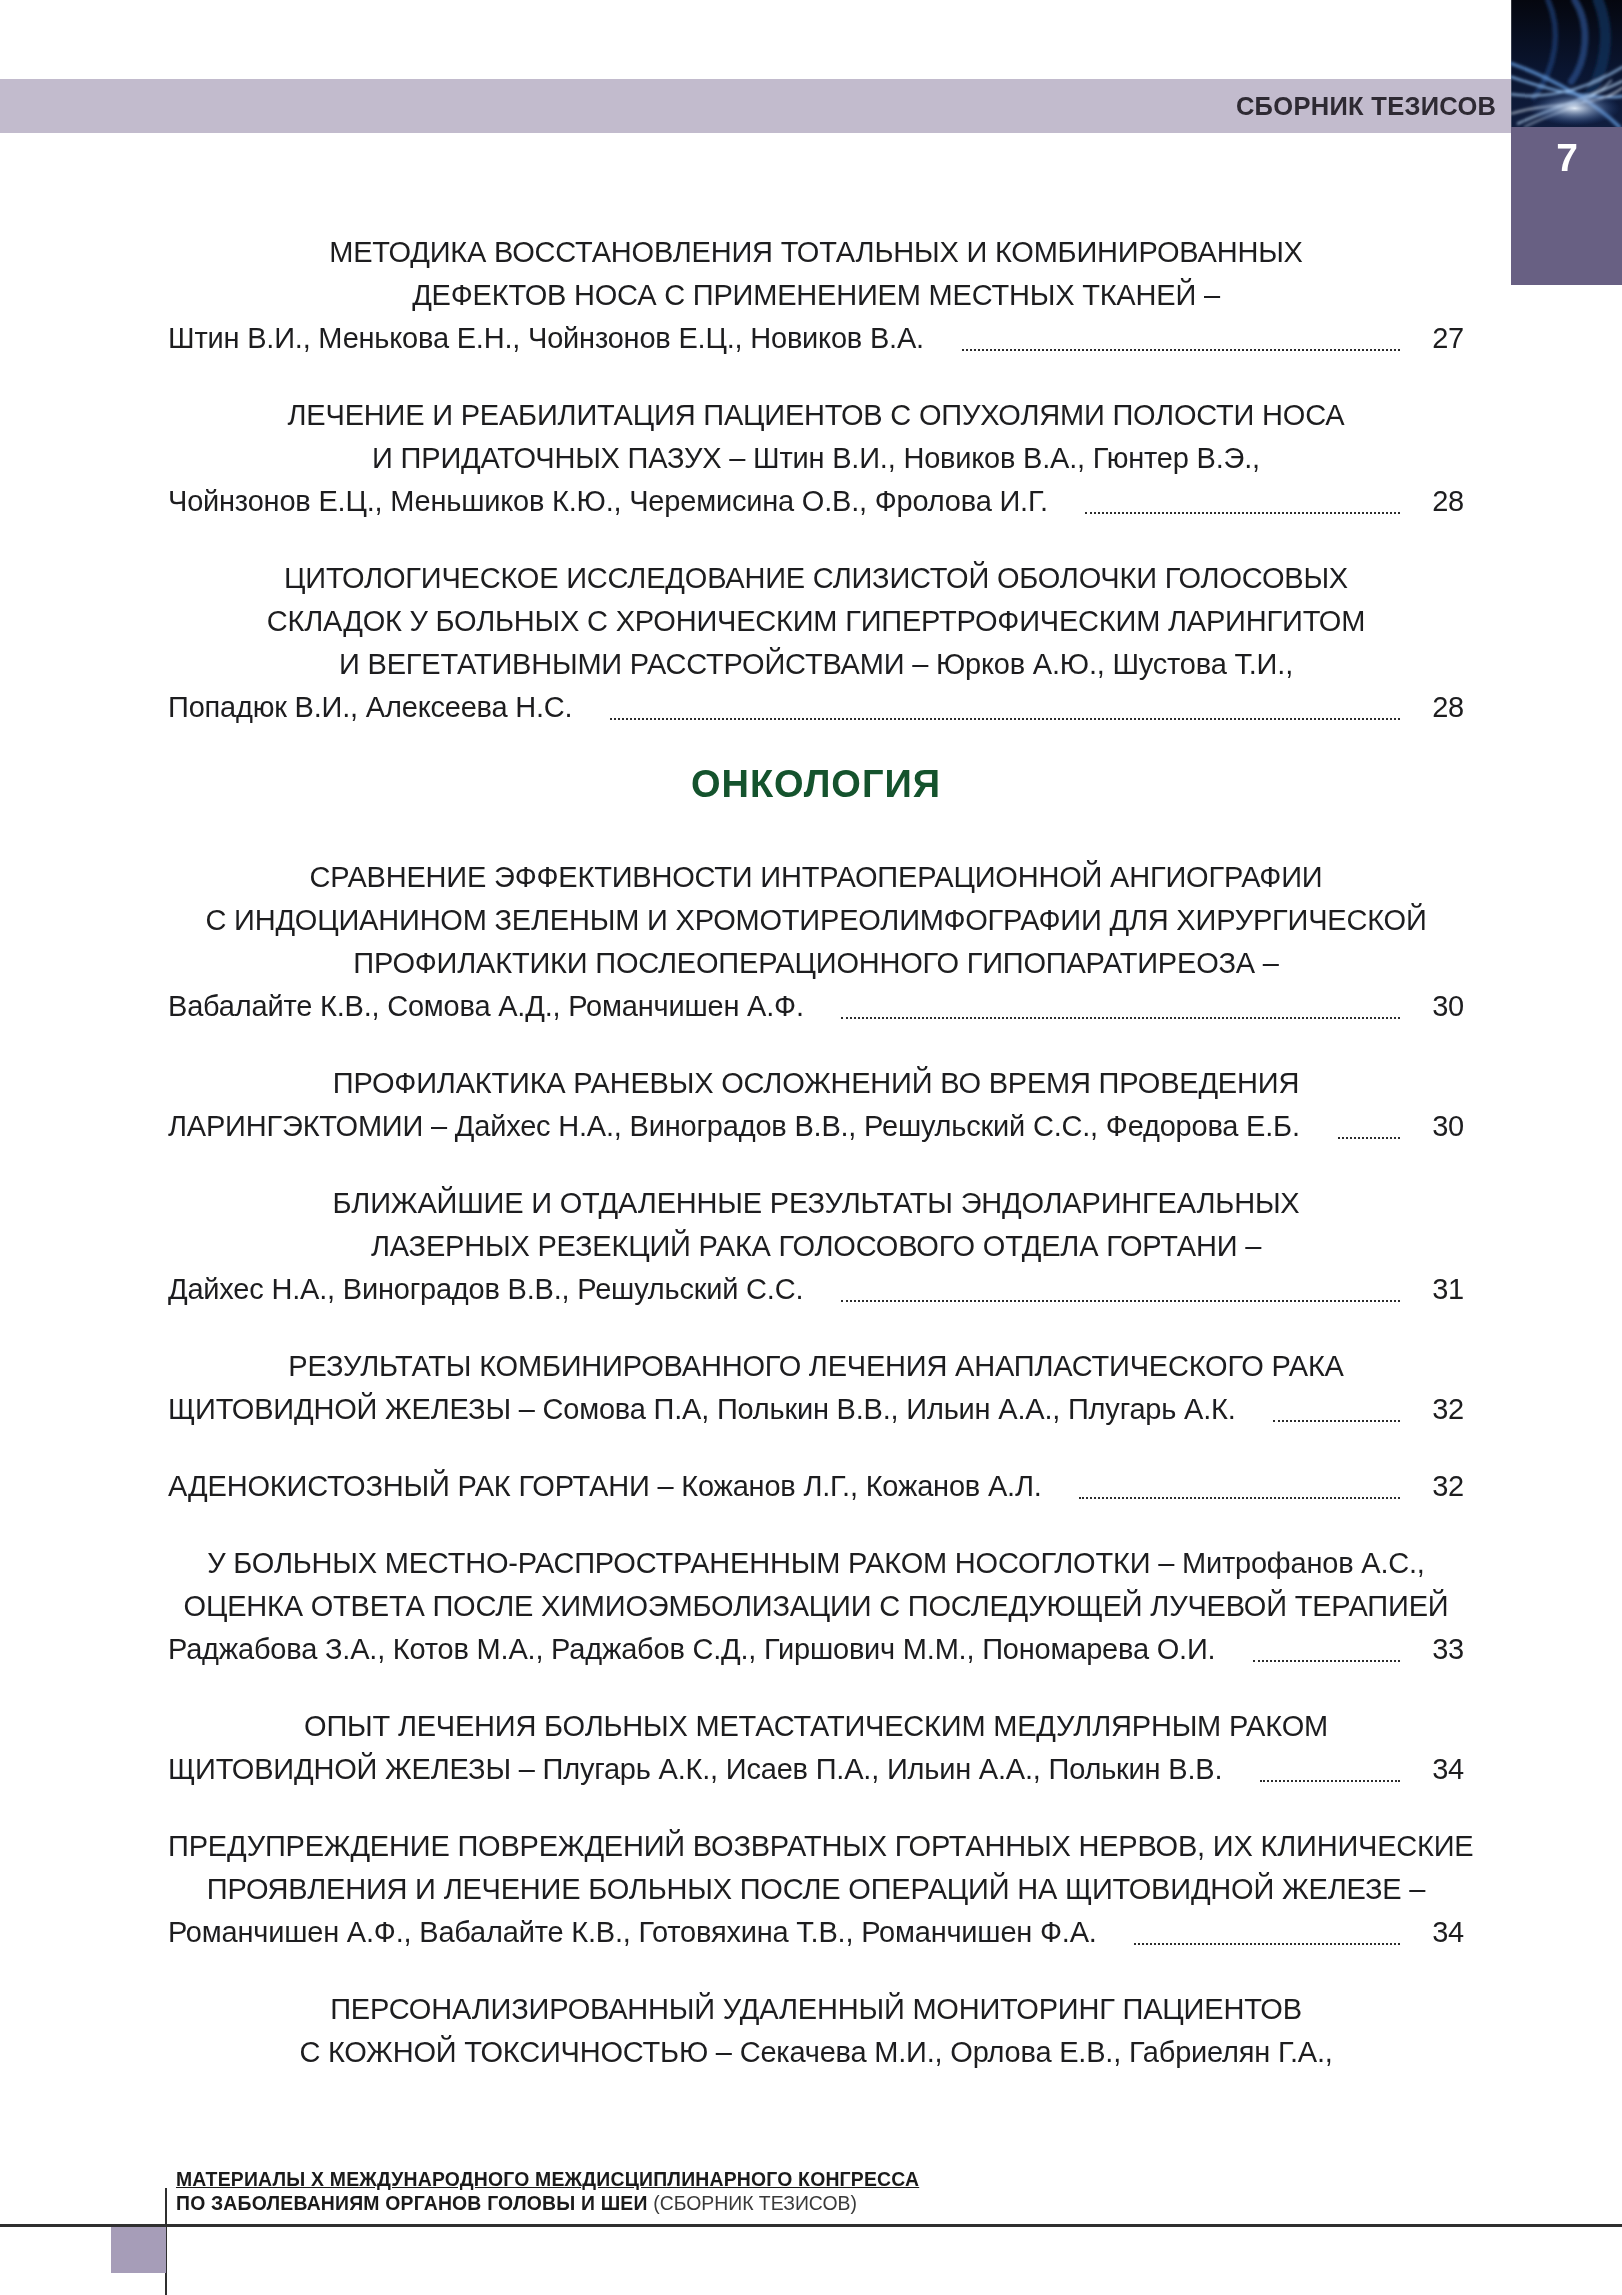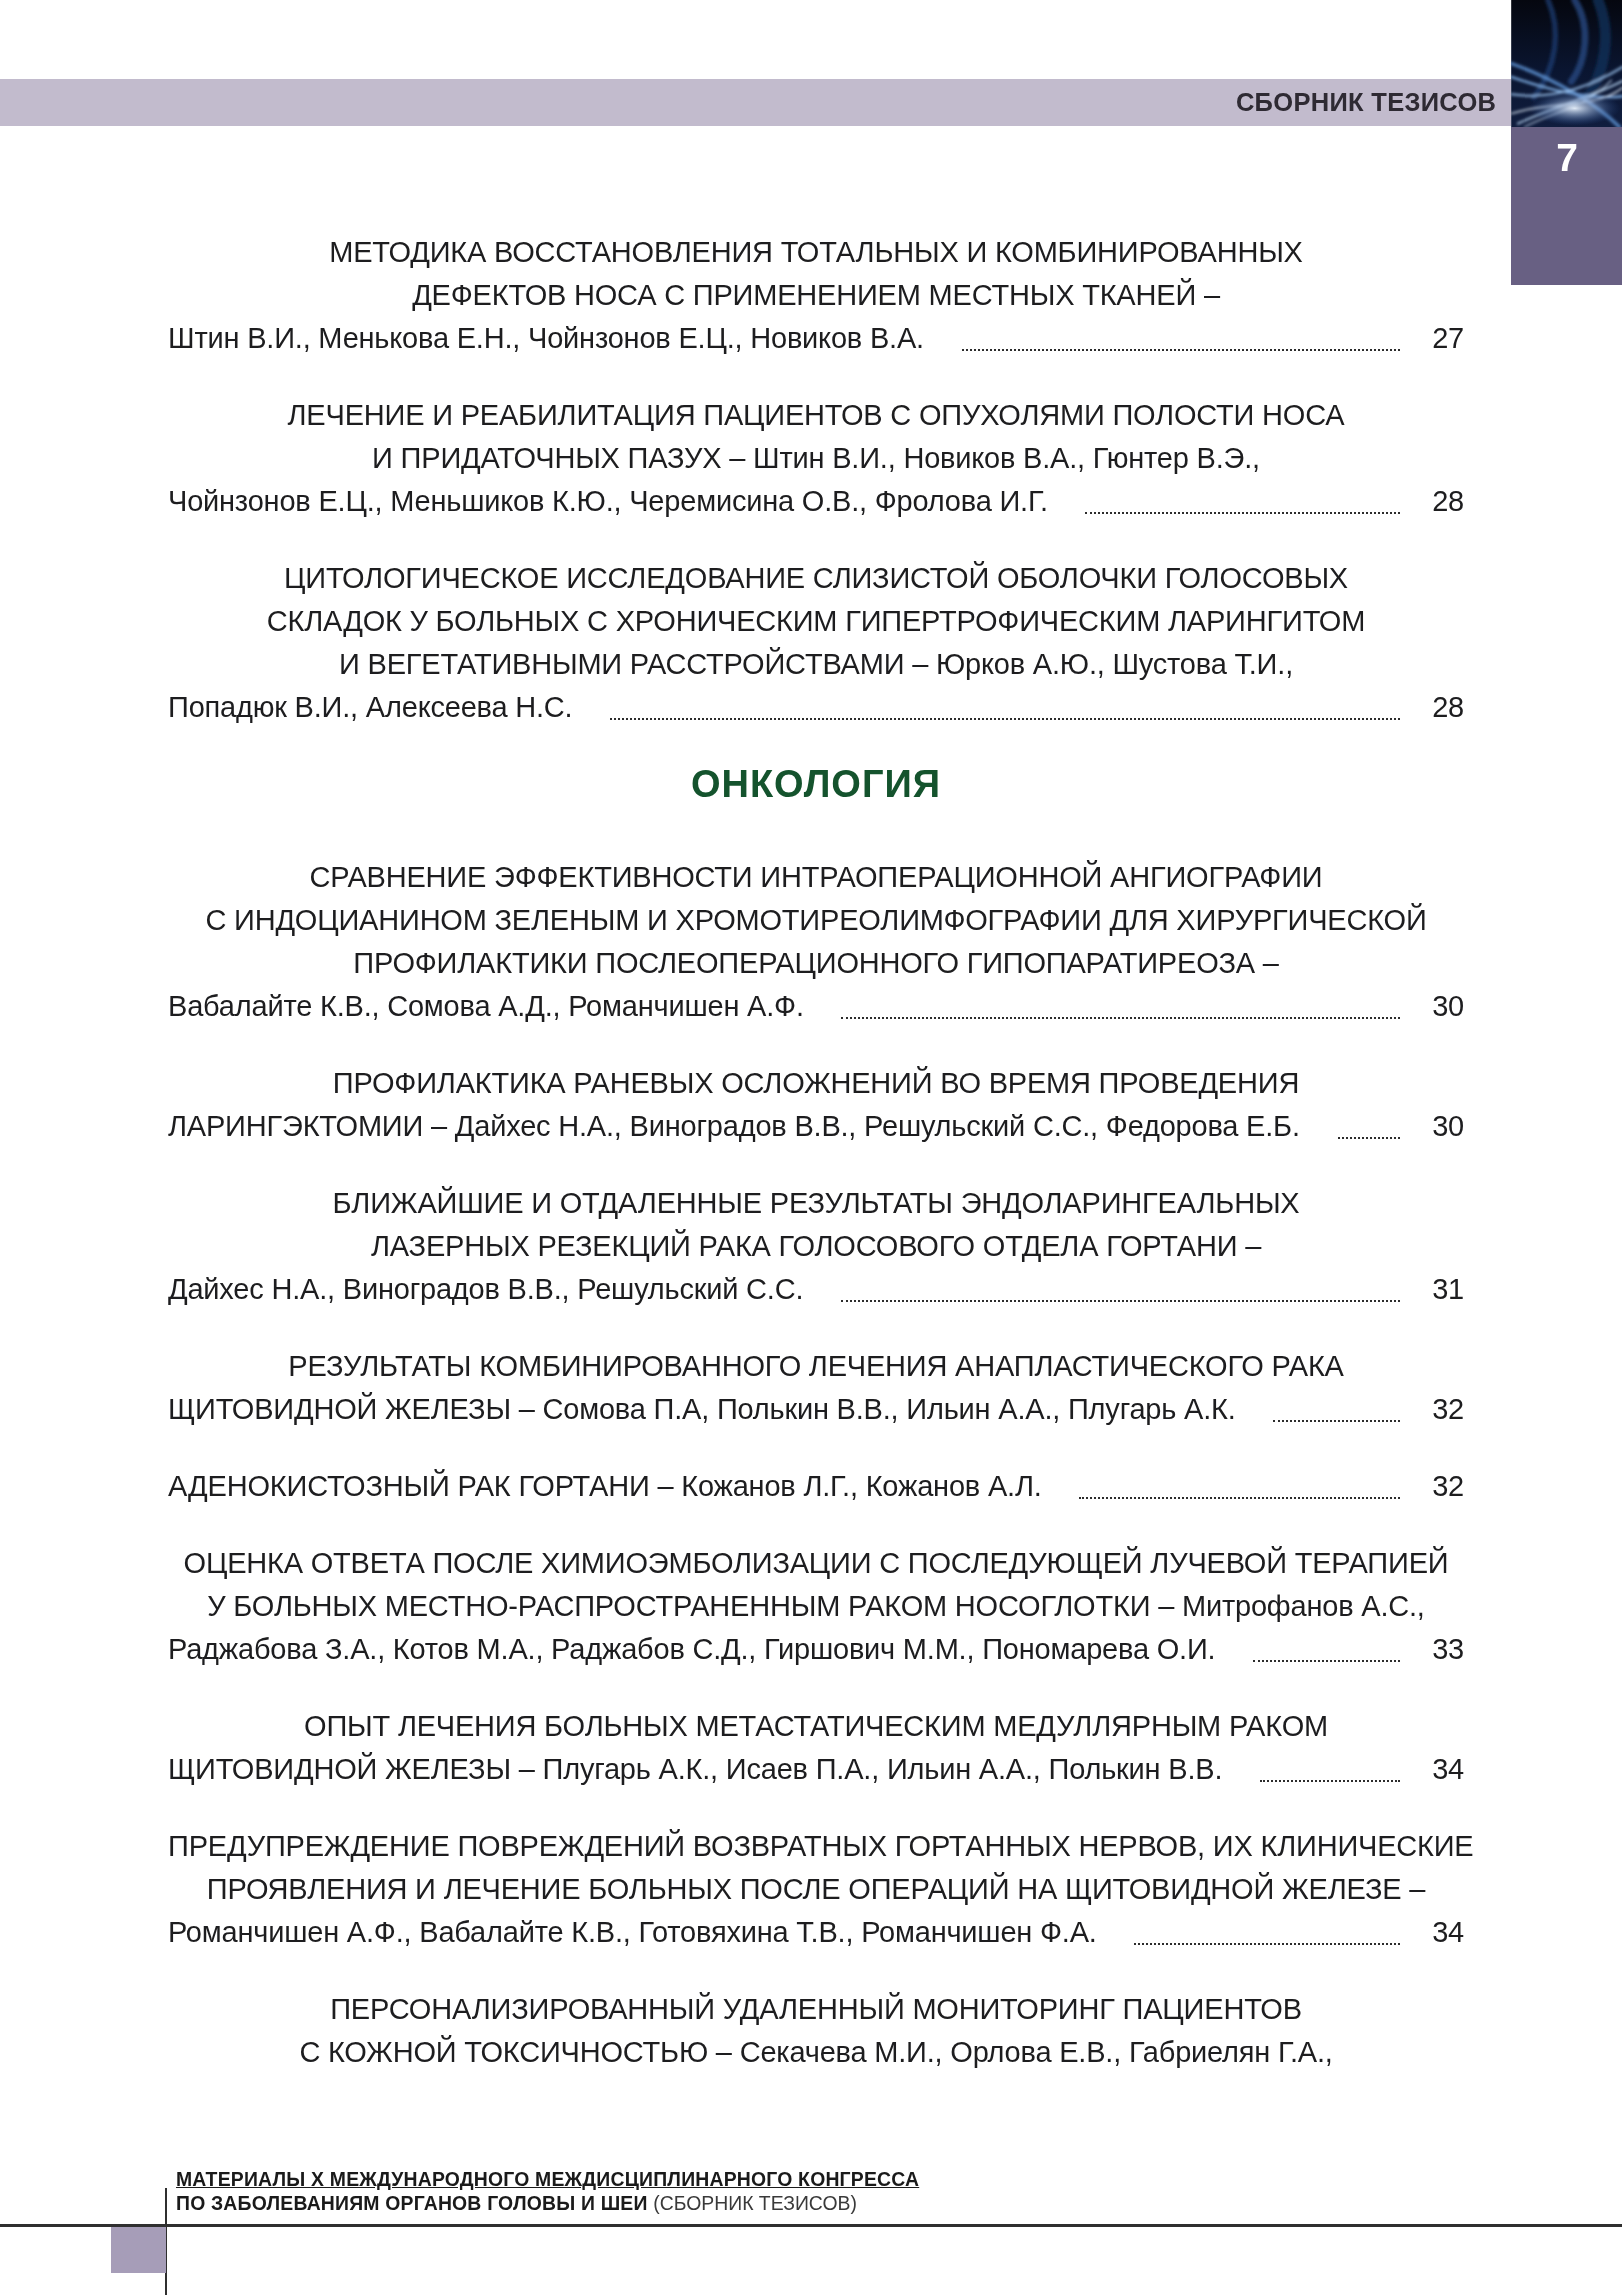--- a/index.html
+++ b/index.html
@@ -4,21 +4,21 @@
 <style>
   html,body { margin:0; padding:0; background:#e9e9e9; }
   .page {
     position:relative; width:1623px; height:2295px; background:#ffffff;
     font-family:"Liberation Sans", sans-serif; overflow:hidden; margin:0 auto;
     color:#1d1d1f;
   }
 
   
   .header-bar {
-    position:absolute; left:0; top:79px; width:1511px; height:47px;
+    position:absolute; left:0; top:79px; width:1511px; height:54px;
     background:#c2bbcd; display:flex; align-items:center; justify-content:flex-end;
     padding-right:14.7px; box-sizing:border-box;
   }
   .header-title { font-weight:bold; font-size:25.5px; letter-spacing:0.3px; color:#2e2a33; }
 
   
   .corner-art { position:absolute; left:1511px; top:0; width:112px; height:127px; line-height:0; }
   .page-number-box {
     position:absolute; left:1511px; top:127px; width:112px; height:158px;
     background:#686083; color:#ffffff; font-weight:bold; font-size:39px;
@@ -156,22 +156,22 @@
         </div>
       </div>
       <div class="entry">
         <div class="entry-last">
           <span class="last-text">АДЕНОКИСТОЗНЫЙ РАК ГОРТАНИ – Кожанов Л.Г., Кожанов А.Л.</span>
           <span class="dots"></span>
           <span class="pagenum">32</span>
         </div>
       </div>
       <div class="entry">
+        <div class="entry-line">У БОЛЬНЫХ МЕСТНО-РАСПРОСТРАНЕННЫМ РАКОМ НОСОГЛОТКИ – Митрофанов А.С.,</div>
         <div class="entry-line">ОЦЕНКА ОТВЕТА ПОСЛЕ ХИМИОЭМБОЛИЗАЦИИ С ПОСЛЕДУЮЩЕЙ ЛУЧЕВОЙ ТЕРАПИЕЙ</div>
-        <div class="entry-line">У БОЛЬНЫХ МЕСТНО-РАСПРОСТРАНЕННЫМ РАКОМ НОСОГЛОТКИ – Митрофанов А.С.,</div>
         <div class="entry-last">
           <span class="last-text">Раджабова З.А., Котов М.А., Раджабов С.Д., Гиршович М.М., Пономарева О.И.</span>
           <span class="dots"></span>
           <span class="pagenum">33</span>
         </div>
       </div>
       <div class="entry">
         <div class="entry-line">ОПЫТ ЛЕЧЕНИЯ БОЛЬНЫХ МЕТАСТАТИЧЕСКИМ МЕДУЛЛЯРНЫМ РАКОМ</div>
         <div class="entry-last">
           <span class="last-text">ЩИТОВИДНОЙ ЖЕЛЕЗЫ – Плугарь А.К., Исаев П.А., Ильин А.А., Полькин В.В.</span>

